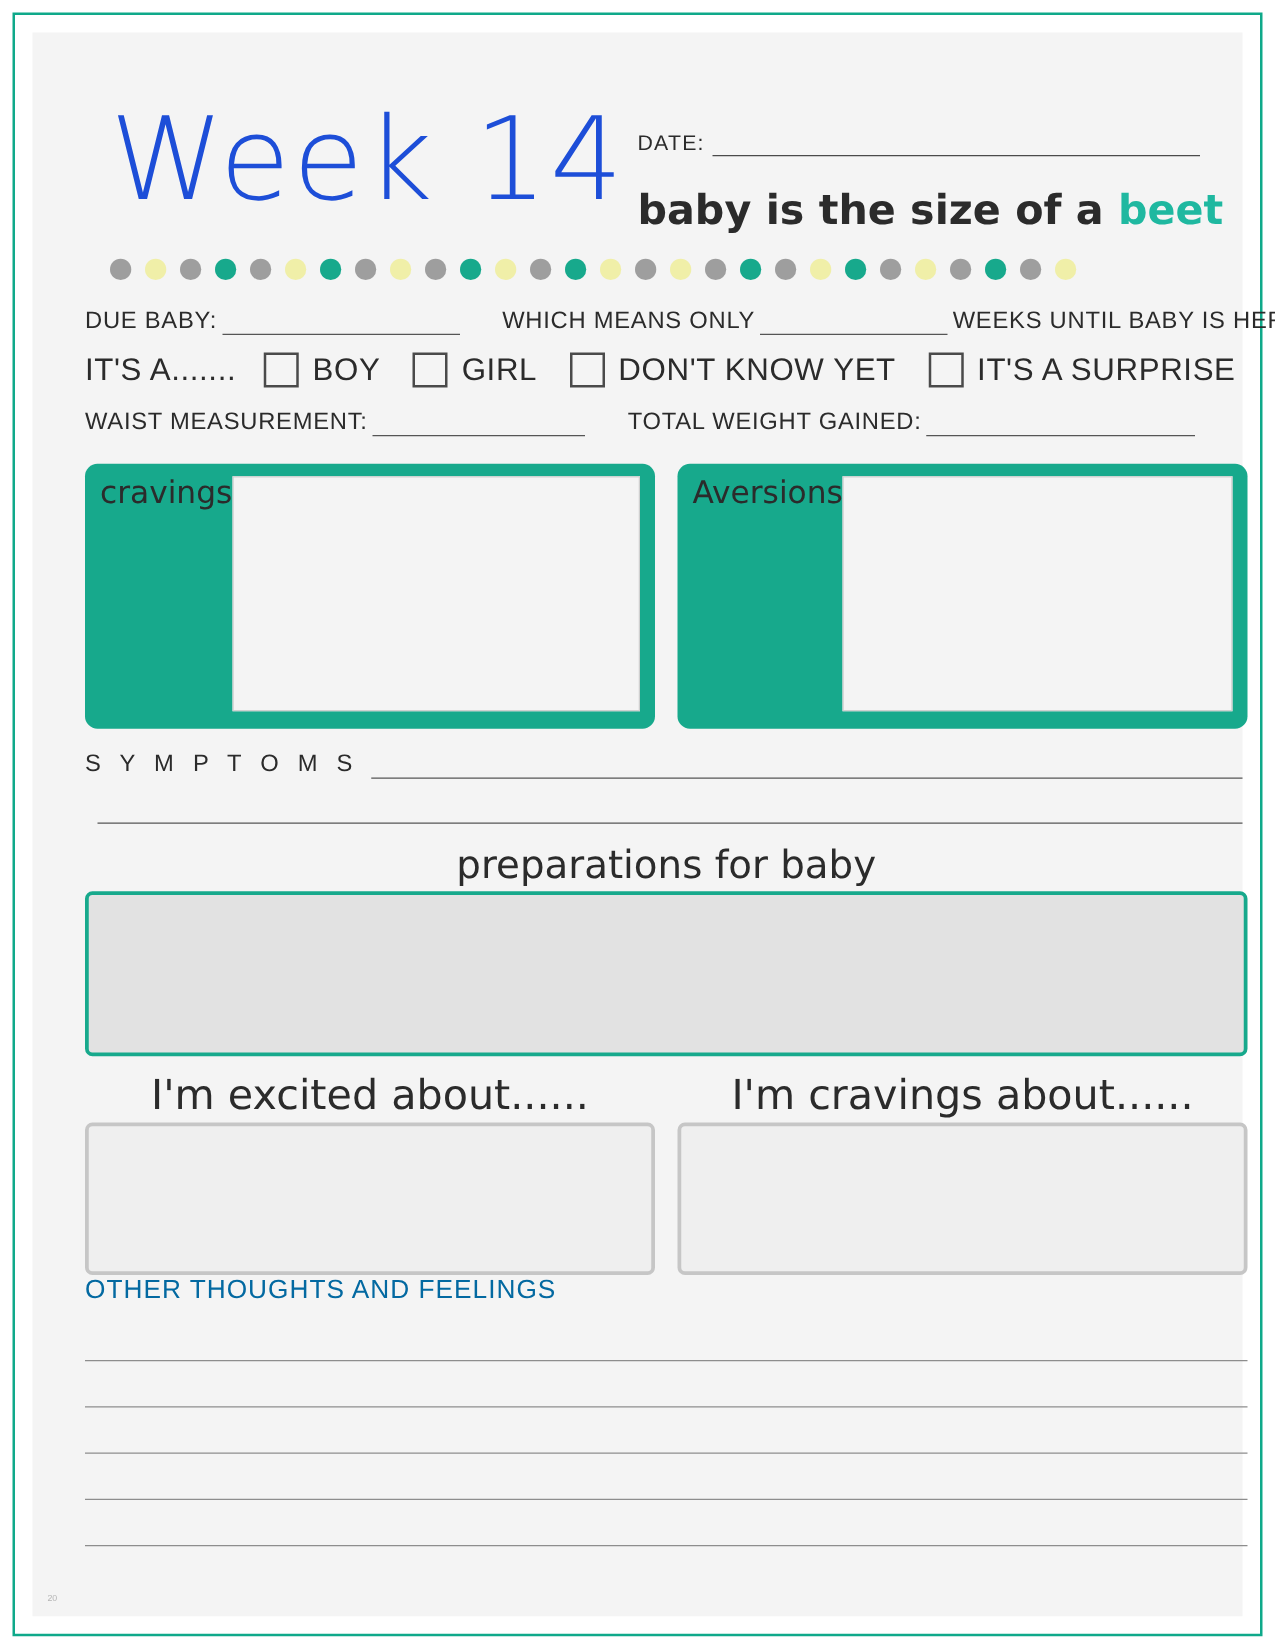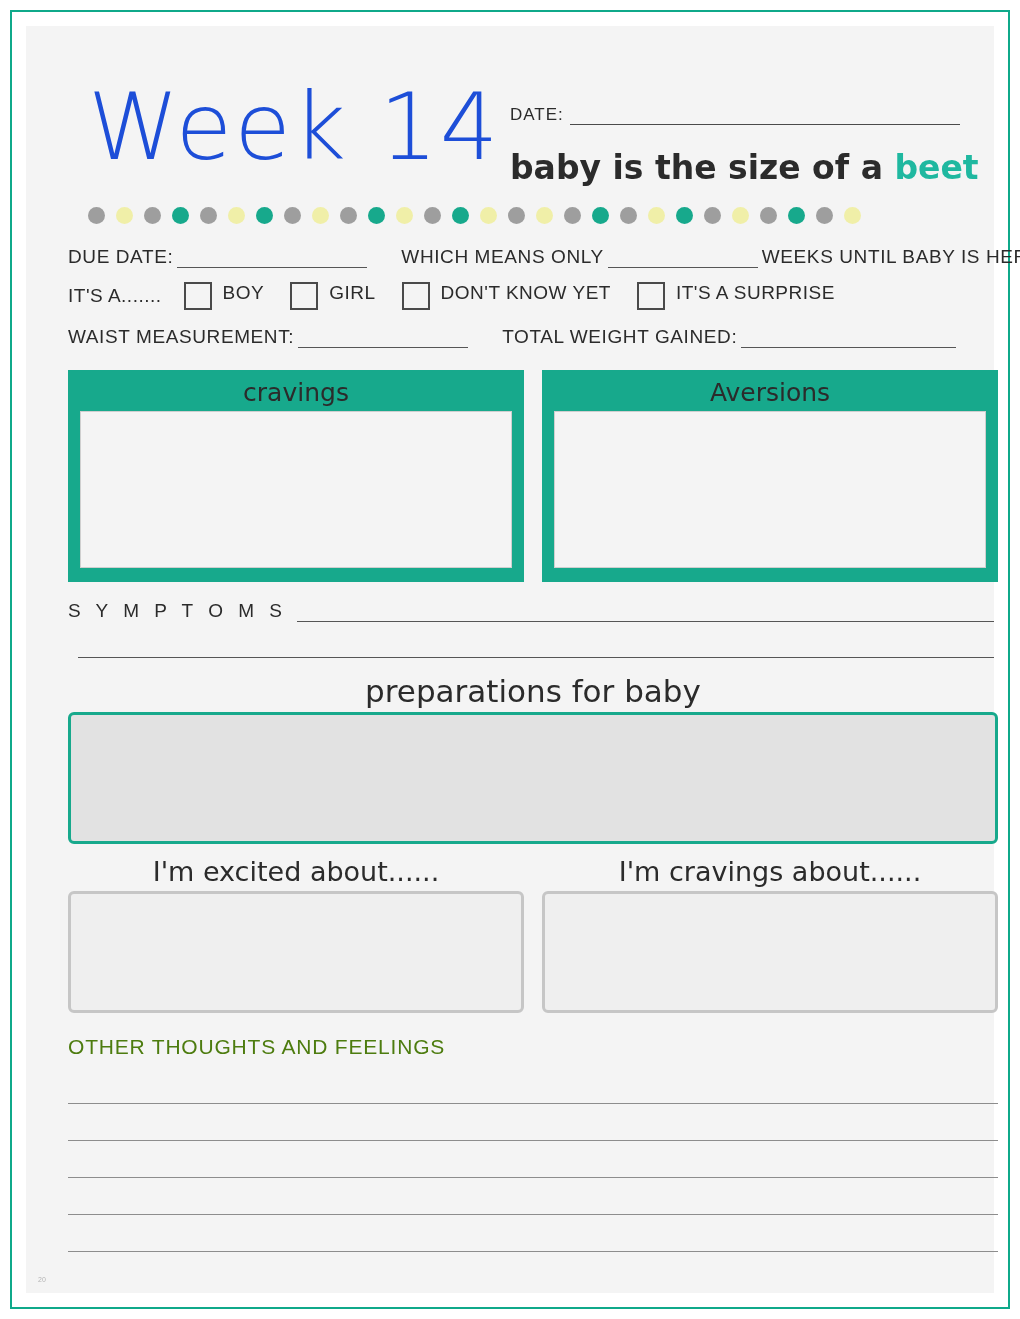--- a/index.html
+++ b/index.html
@@ -137,21 +137,21 @@
   .line.w150 { flex: 0 0 150px; }
   .line.w170 { flex: 0 0 170px; }
   .line.w215 { flex: 0 0 215px; }
   .gap30 { width: 30px; flex: 0 0 30px; }
 
   
   .gender-row {
     display: flex;
     align-items: center;
     margin-top: 14px;
-    font-size: 19px;
+    font-size: 25px;
     letter-spacing: 0.5px;
     color: #2b2b2b;
   }
   .gender-row .lead {
     margin-right: 22px;
     white-space: nowrap;
   }
   .checkopt {
     display: flex;
     margin-right: 26px;
@@ -177,26 +177,26 @@
 
   
   .two-col {
     display: flex;
     gap: 18px;
     margin-top: 22px;
   }
   .teal-box {
     flex: 1;
     background: #17a98c;
-    border-radius: 0;
+    border-radius: 10px;
     padding: 10px 12px 14px 12px;
     box-sizing: border-box;
     height: 212px;
     display: flex;
-    flex-direction: column;
+    flex-direction: row;
   }
   .teal-box .cap {
     font-family: "DejaVu Sans", sans-serif;
     font-size: 25px;
     color: #2b2b2b;
     text-align: center;
     line-height: 1;
     margin-bottom: 6px;
   }
   .teal-box .write {
@@ -241,40 +241,39 @@
 
   
   .en-titles {
     display: flex;
     gap: 18px;
     margin-top: 14px;
   }
   .en-col { flex: 1; }
   .en-cap {
     font-family: "DejaVu Sans", sans-serif;
-    font-size: 27px;
+    font-size: 33px;
     color: #2b2b2b;
     text-align: center;
     line-height: 1;
     margin-bottom: 6px;
   }
   .en-box {
     height: 122px;
     border: 3px solid #c6c6c6;
     border-radius: 6px;
     background: #efefef;
     box-sizing: border-box;
   }
 
   
   .other-title {
-    margin-top: 22px;
     font-size: 21px;
     letter-spacing: 0.8px;
-    color: #4d7c0f;
+    color: #0369a1;
   }
   .rule {
     border-bottom: 1.3px solid #8d8d8d;
     height: 36px;
   }
   .rules { margin-top: 8px; }
 
   .corner-num {
     position: absolute;
     left: 12px;
@@ -329,21 +328,21 @@
           <span class="dot" style="background: rgb(23, 169, 140);"></span>
           <span class="dot" style="background: rgb(158, 158, 158);"></span>
           <span class="dot" style="background: rgb(240, 239, 168);"></span>
           <span class="dot" style="background: rgb(158, 158, 158);"></span>
           <span class="dot" style="background: rgb(23, 169, 140);"></span>
           <span class="dot" style="background: rgb(158, 158, 158);"></span>
           <span class="dot" style="background: rgb(240, 239, 168);"></span>
         </div>
 
       <div class="row">
-        <span class="lbl">DUE DATE:</span>
+        <span class="lbl">DUE BABY:</span>
         <span class="line w190"></span>
         <span class="gap30"></span>
         <span class="lbl">WHICH MEANS ONLY</span>
         <span class="line w150"></span>
         <span class="lbl">WEEKS UNTIL BABY IS HERE!</span>
       </div>
 
       <div class="gender-row">
         <span class="lead">IT'S A.......</span>
         <label class="checkopt">

